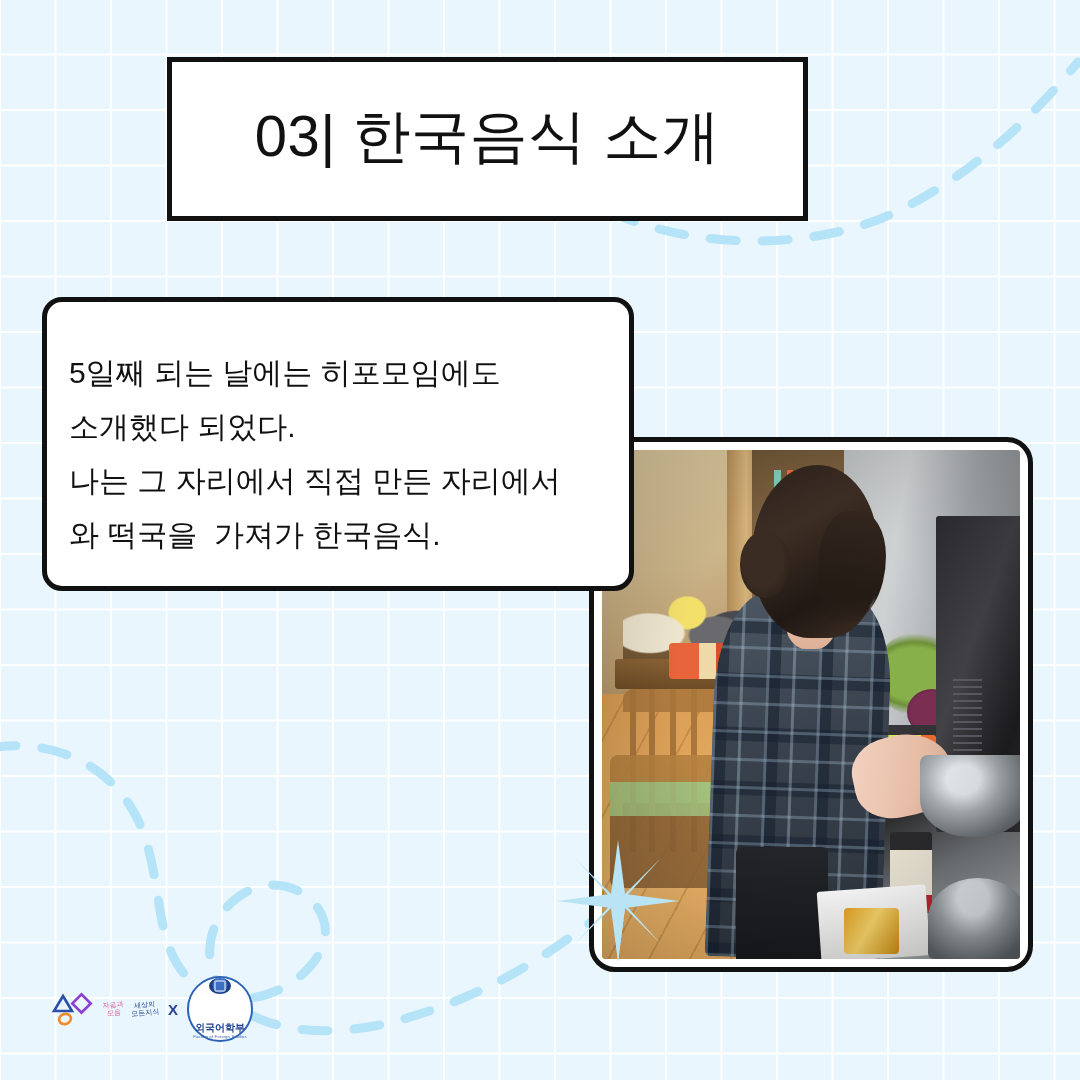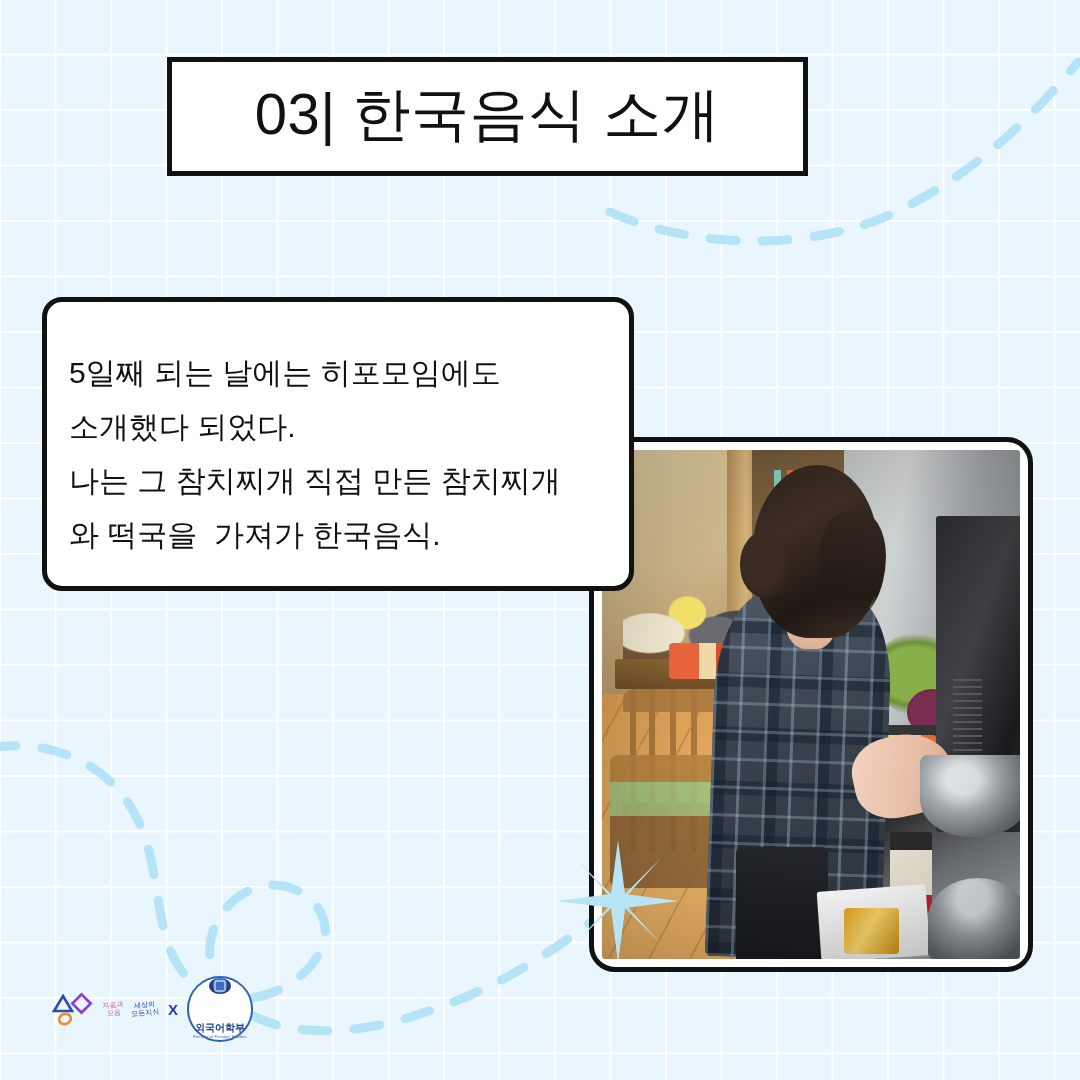--- a/index.html
+++ b/index.html
@@ -49,21 +49,21 @@
     stroke-linecap: round;
     stroke-dasharray: 26 26;
   }
 
   
   .title-box {
     position: absolute;
     left: 167px;
     top: 57px;
     width: 641px;
-    height: 119px;
+    height: 164px;
     background: #ffffff;
     border: 5px solid #111111;
     box-sizing: border-box;
     display: flex;
     align-items: center;
     justify-content: center;
   }
   .title-text {
     font-size: 58px;
     line-height: 1;
@@ -381,21 +381,21 @@
              C 500 992, 560 946, 620 900"></path>
   </svg>
 
   <div class="title-box">
     <div class="title-text">03| 한국음식 소개</div>
   </div>
 
   <div class="text-box">
     <div class="body-line">5일째 되는 날에는 히포모임에도</div>
     <div class="body-line">소개했다 되었다.</div>
-    <div class="body-line">나는 그 참치찌개 직접 만든 참치찌개</div>
+    <div class="body-line">나는 그 자리에서 직접 만든 자리에서</div>
     <div class="body-line">와 떡국을  가져가 한국음식.</div>
   </div>
 
   <div class="photo-frame">
     <div class="photo">
       <div class="ph-wallback"></div>
       <div class="ph-floor"></div>
       <div class="ph-doorframe"></div>
       <div class="ph-shelf"></div>
       <div class="ph-bottles"></div>

